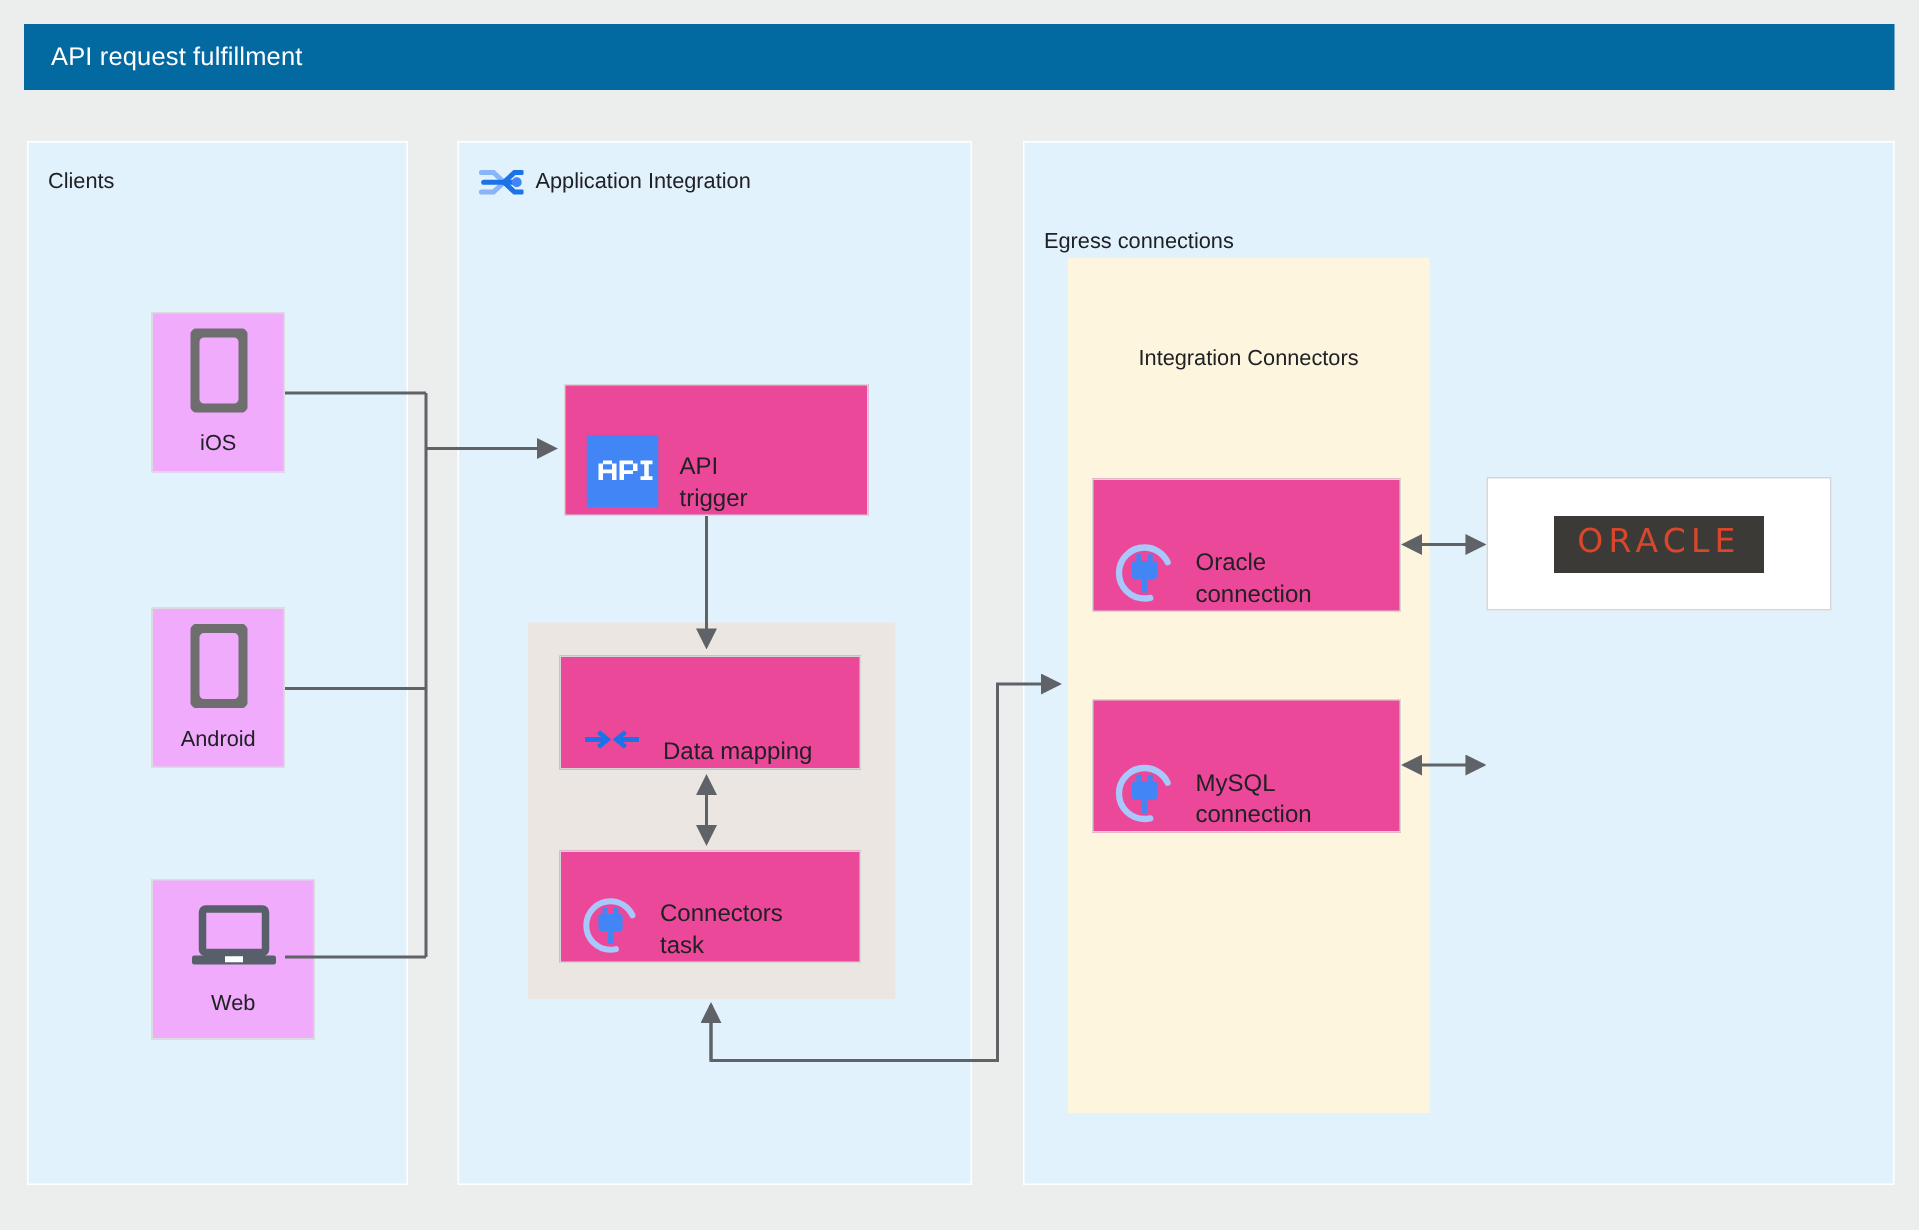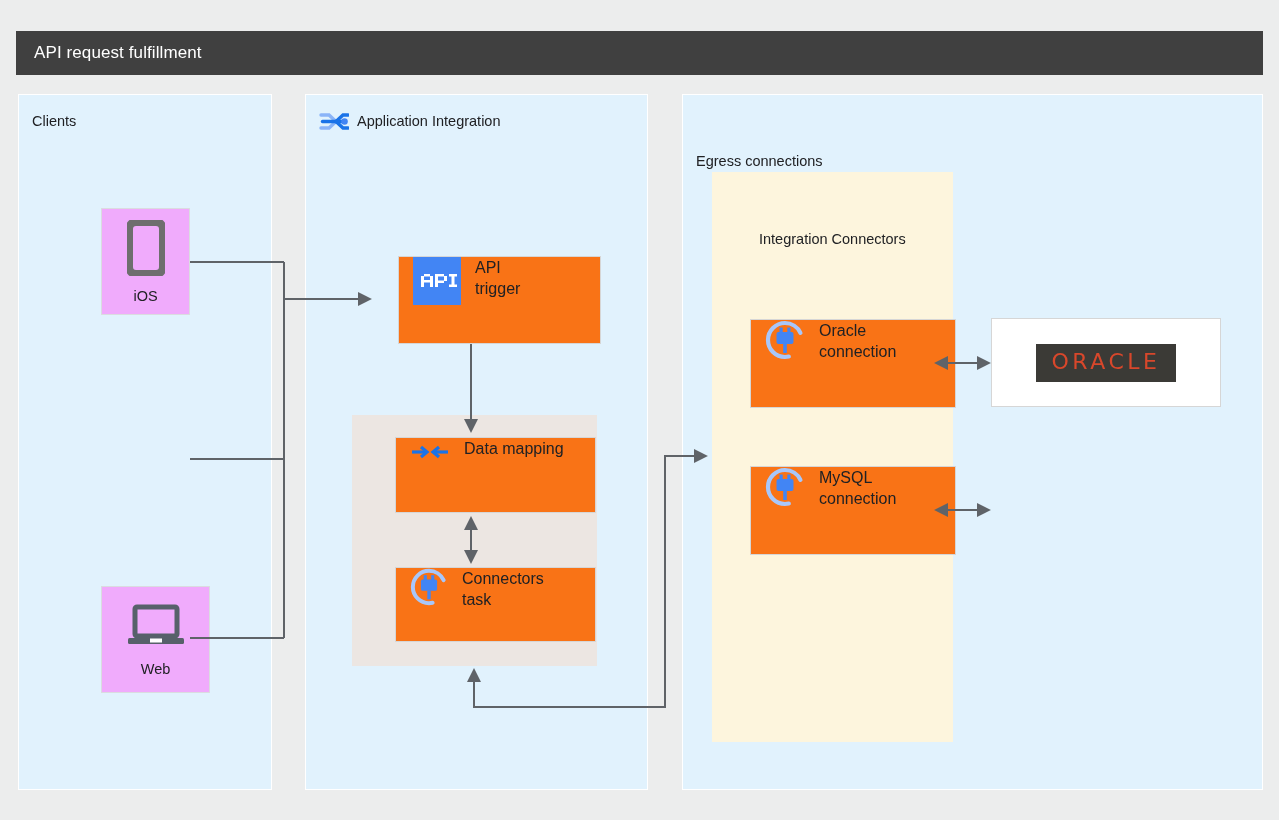--- a/index.html
+++ b/index.html
@@ -7,42 +7,42 @@
     width:1279px;height:820px;
     background:#eceded;
     font-family:"Liberation Sans","DejaVu Sans",sans-serif;
     overflow:hidden;
     position:relative;
   }
   #stage{position:absolute;left:0;top:0;width:1279px;height:820px;}
 
   
   .title-bar{
-    position:absolute;left:16px;top:31px;width:1247px;height:44px;
-    background:#404040;color:#fff;display:flex;align-items:center;
+    position:absolute;left:16px;top:16px;width:1247px;height:44px;
+    background:#0369a1;color:#fff;display:flex;align-items:center;
     padding-left:18px;box-sizing:border-box;
     font-size:17px;letter-spacing:.1px;
   }
 
   
   .panel{
     position:absolute;background:#e1f2fd;border:1px solid #ffffff;
     box-sizing:border-box;
   }
   .panel-label{
     position:absolute;font-size:14.5px;color:#202124;white-space:nowrap;
   }
   .panel-yellow{
     position:absolute;background:#fdf5dd;box-sizing:border-box;
   }
 
   
   .card{
-    position:absolute;background:#f97316;border:1px solid #d6d6d6;
-    box-sizing:border-box;display:flex;align-items:flex-start;margin-left:22px;
+    position:absolute;background:#ec4899;border:1px solid #d6d6d6;
+    box-sizing:border-box;display:flex;align-items:flex-end;
   }
   .card-row{padding-left:14px;gap:14px;}
   .card-text{font-size:16px;color:#202124;line-height:1.32;white-space:pre-line;}
 
   
   .device{
     position:absolute;background:#f0abfc;border:1px solid #dadce0;box-sizing:border-box;
     display:flex;flex-direction:column;align-items:center;justify-content:center;gap:8px;
   }
   .device-label{font-size:14.5px;color:#202124;}
@@ -87,20 +87,28 @@
 
   <div class="device" style="left:101px;top:208px;width:89px;height:107px;">
     <span class="icon">
       <svg width="38" height="56" viewBox="0 0 38 56">
           <rect x="2" y="2" width="34" height="52" rx="7" ry="7" fill="none" stroke="#6e6e6e" stroke-width="8"></rect>
         </svg>
     </span>
     <span class="device-label">iOS</span>
   </div>
 
+  <div class="device" style="left:101px;top:405px;width:89px;height:107px;">
+    <span class="icon">
+      <svg width="38" height="56" viewBox="0 0 38 56">
+          <rect x="2" y="2" width="34" height="52" rx="7" ry="7" fill="none" stroke="#6e6e6e" stroke-width="8"></rect>
+        </svg>
+    </span>
+    <span class="device-label">Android</span>
+  </div>
 
   <div class="device" style="left:101px;top:586px;width:109px;height:107px;">
     <span class="icon">
       <svg width="56" height="46" viewBox="0 0 56 46">
         <rect x="7" y="4" width="42" height="29" rx="2" fill="none" stroke="#57606a" stroke-width="5"></rect>
         <rect x="0" y="35" width="56" height="6" rx="1.5" fill="#57606a"></rect>
         <rect x="22" y="35.5" width="12" height="4" fill="#ffffff"></rect>
       </svg>
     </span>
     <span class="device-label">Web</span>

